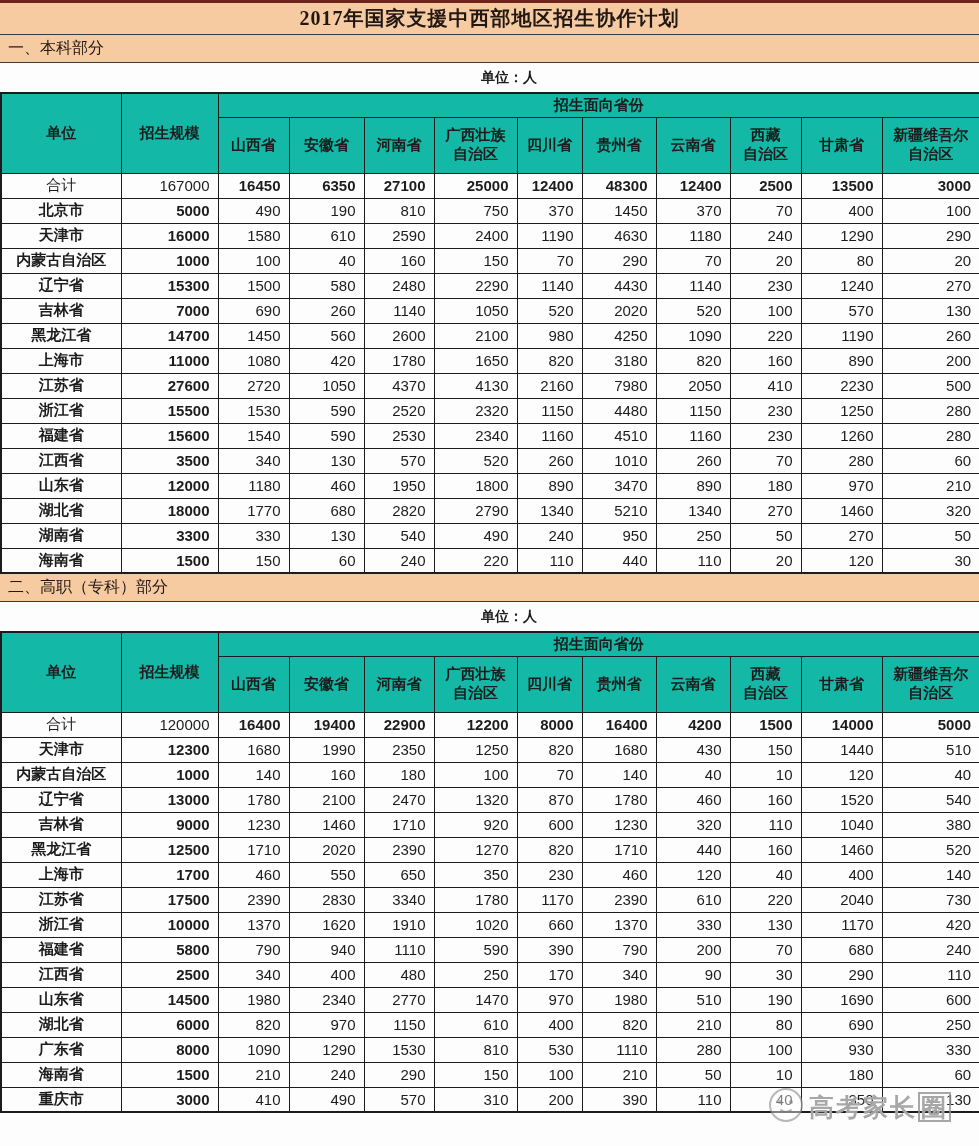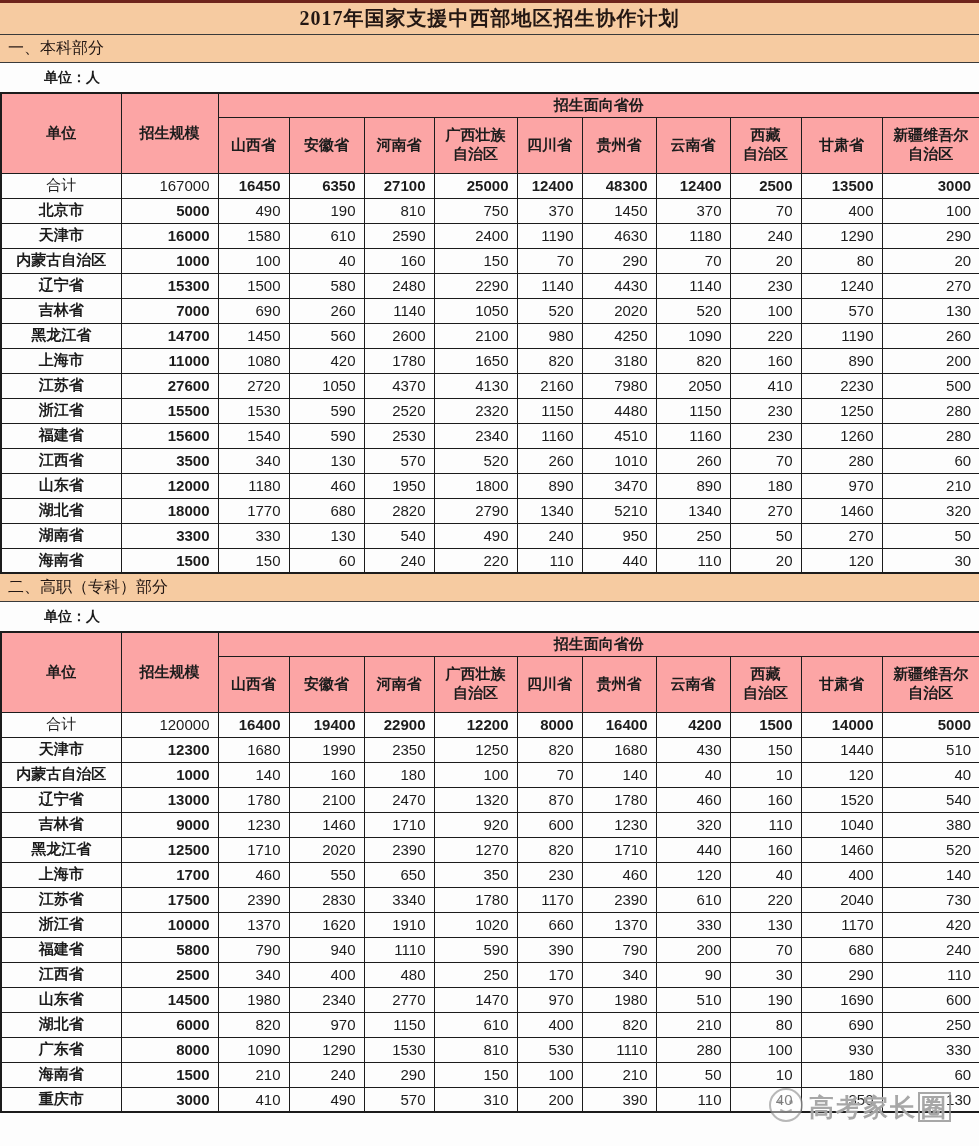--- a/index.html
+++ b/index.html
@@ -12,29 +12,29 @@
     height:35px; background:#f6cba1; border-top:3px solid #6e241c;
     border-bottom:1px solid #3a3a3a; display:flex; align-items:center; justify-content:center;font-family:Liberation Serif, serif;
   }
   .title-bar h1{ font-size:20px; font-weight:bold; color:#231713; letter-spacing:1px; }
   .section-band{
     height:28px; background:#f6cba1; border-bottom:1px solid #3a3a3a;
     display:flex; align-items:center; padding-left:8px;
     font-size:16px; font-weight:normal; color:#231713;
   }
   .unit-band{
-    height:29px; background:#fdfdfd; display:flex; align-items:center; justify-content:flex-start;
+    height:29px; background:#fdfdfd; display:flex; align-items:center; justify-content:center;
     padding-right:5px; font-size:14px; font-weight:bold;padding-left:44px;
   }
   table{
     width:979px; border-collapse:collapse; table-layout:fixed;
     border:2px solid #1c1c1c; font-size:15px;
   }
   th, td{ border:1px solid #1c1c1c; overflow:hidden; }
-  th{ font-weight:bold; text-align:center; background:#fca5a5; }
+  th{ font-weight:bold; text-align:center; background:#14b8a6; }
   tr.group-row th{ height:24px; }
   tr.prov-row th{ height:56px; white-space:pre-line; line-height:1.25; }
   tbody td{ height:25px; padding:0 8px; }
   td.name{ font-weight:bold; text-align:center; padding:0 2px; }
   td.scale{ font-weight:bold; text-align:right; }
   td.val{ text-align:right; font-weight:normal; }
   tr.total-row td{ font-weight:normal; }
   tr.total-row td.val{ font-weight:bold; }
   .watermark{
     position:absolute; left:768px; top:1086px; width:208px; height:42px;

